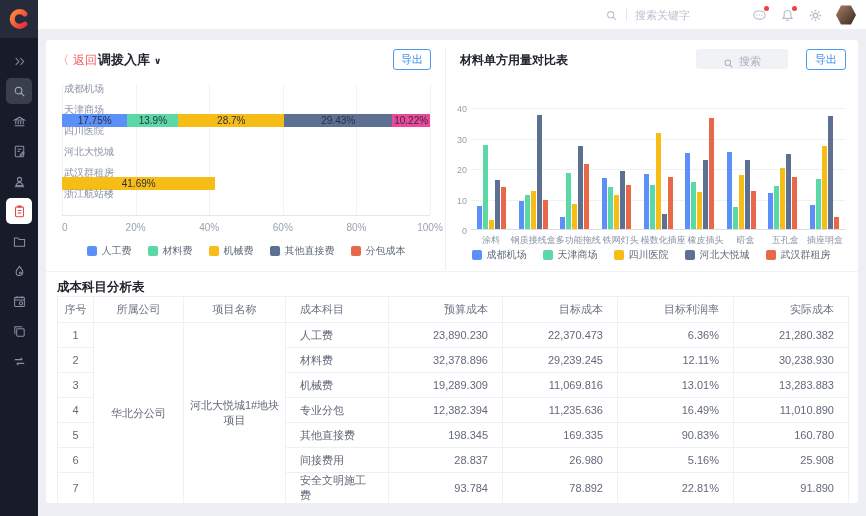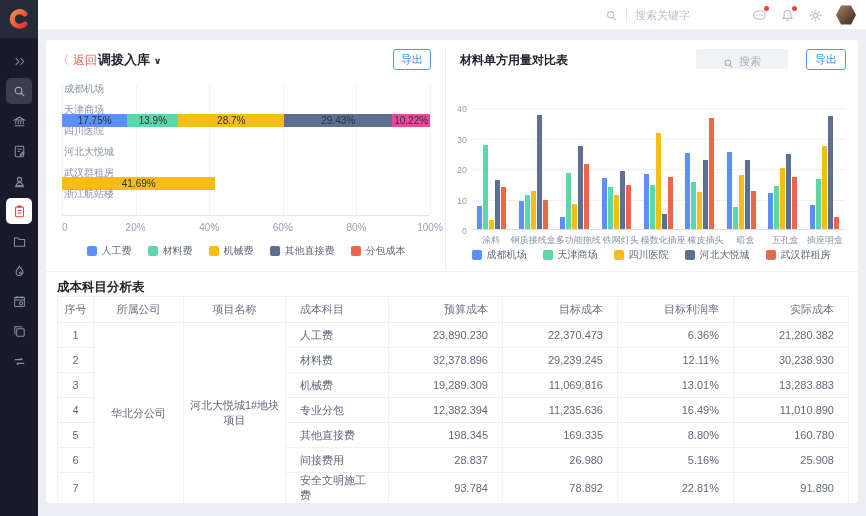--- a/index.html
+++ b/index.html
@@ -464,21 +464,21 @@
             <td class="c-right">12,382.394</td>
             <td class="c-right">11,235.636</td>
             <td class="c-right">16.49%</td>
             <td class="c-right">11,010.890</td>
           </tr>
           <tr>
             <td class="c-center">5</td>
             <td class="c-left">其他直接费</td>
             <td class="c-right">198.345</td>
             <td class="c-right">169.335</td>
-            <td class="c-right">8.80%</td>
+            <td class="c-right">90.83%</td>
             <td class="c-right">160.780</td>
           </tr>
           <tr>
             <td class="c-center">6</td>
             <td class="c-left">间接费用</td>
             <td class="c-right">28.837</td>
             <td class="c-right">26.980</td>
             <td class="c-right">5.16%</td>
             <td class="c-right">25.908</td>
           </tr>

